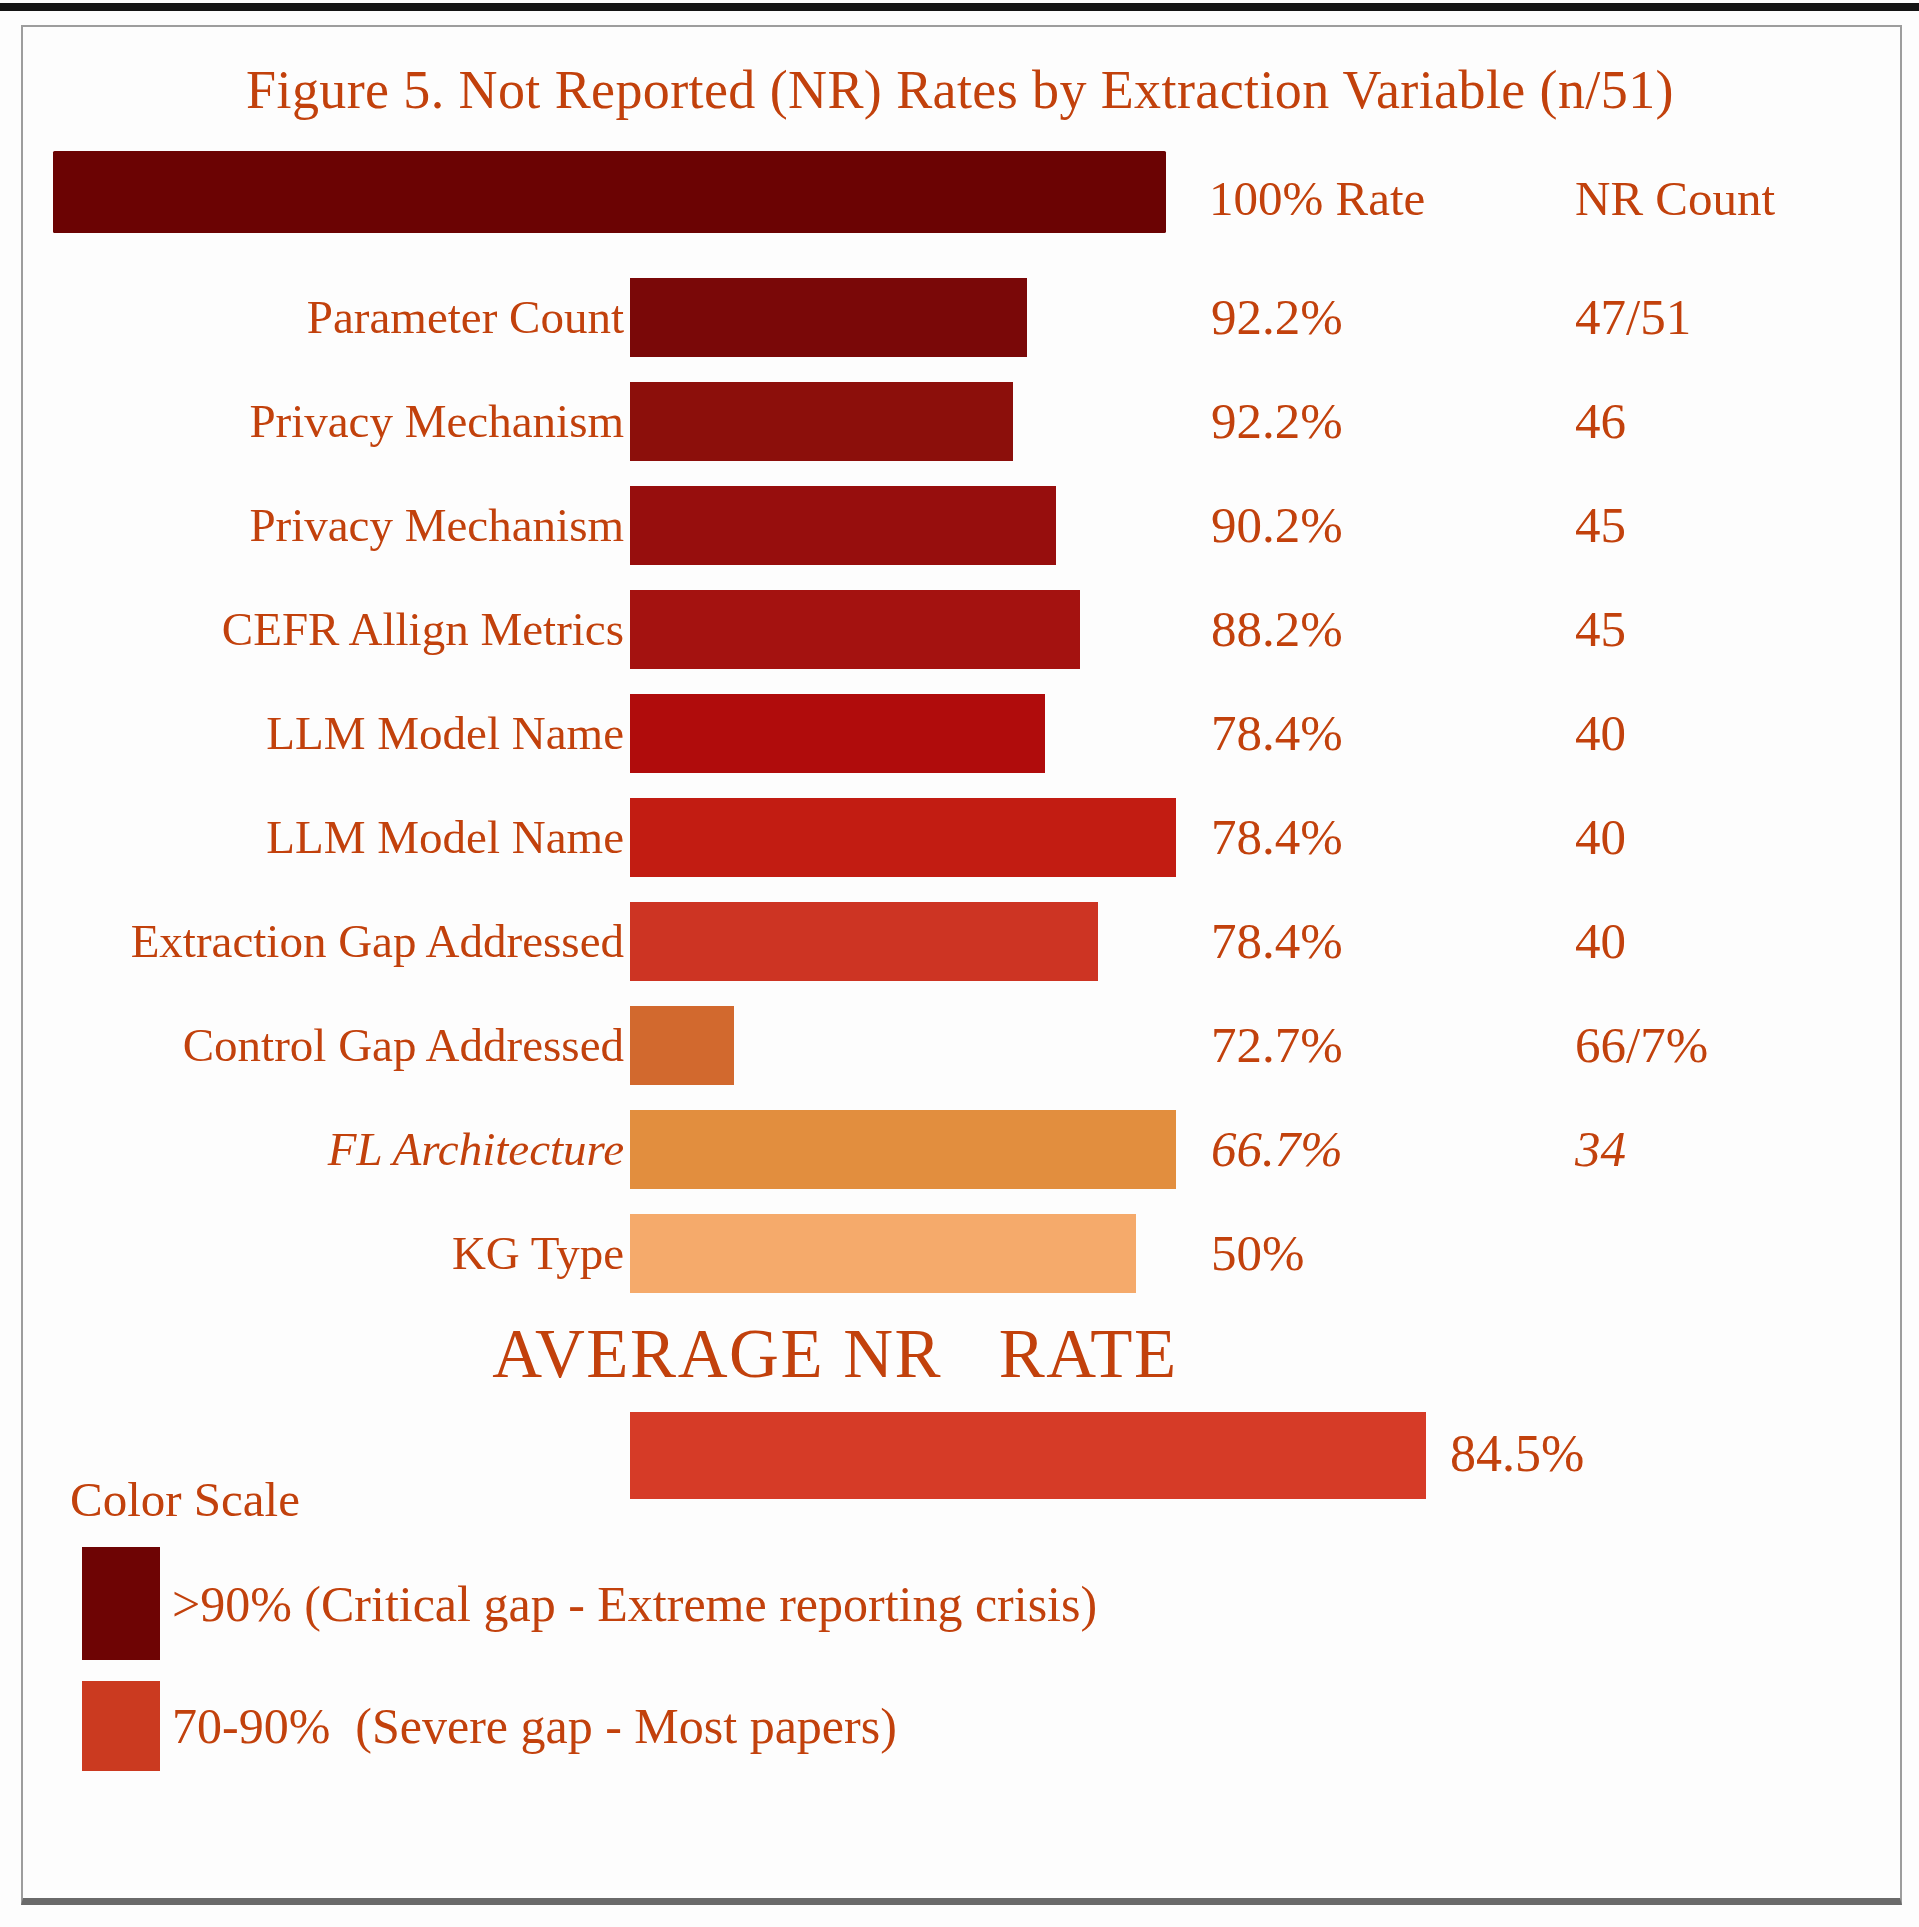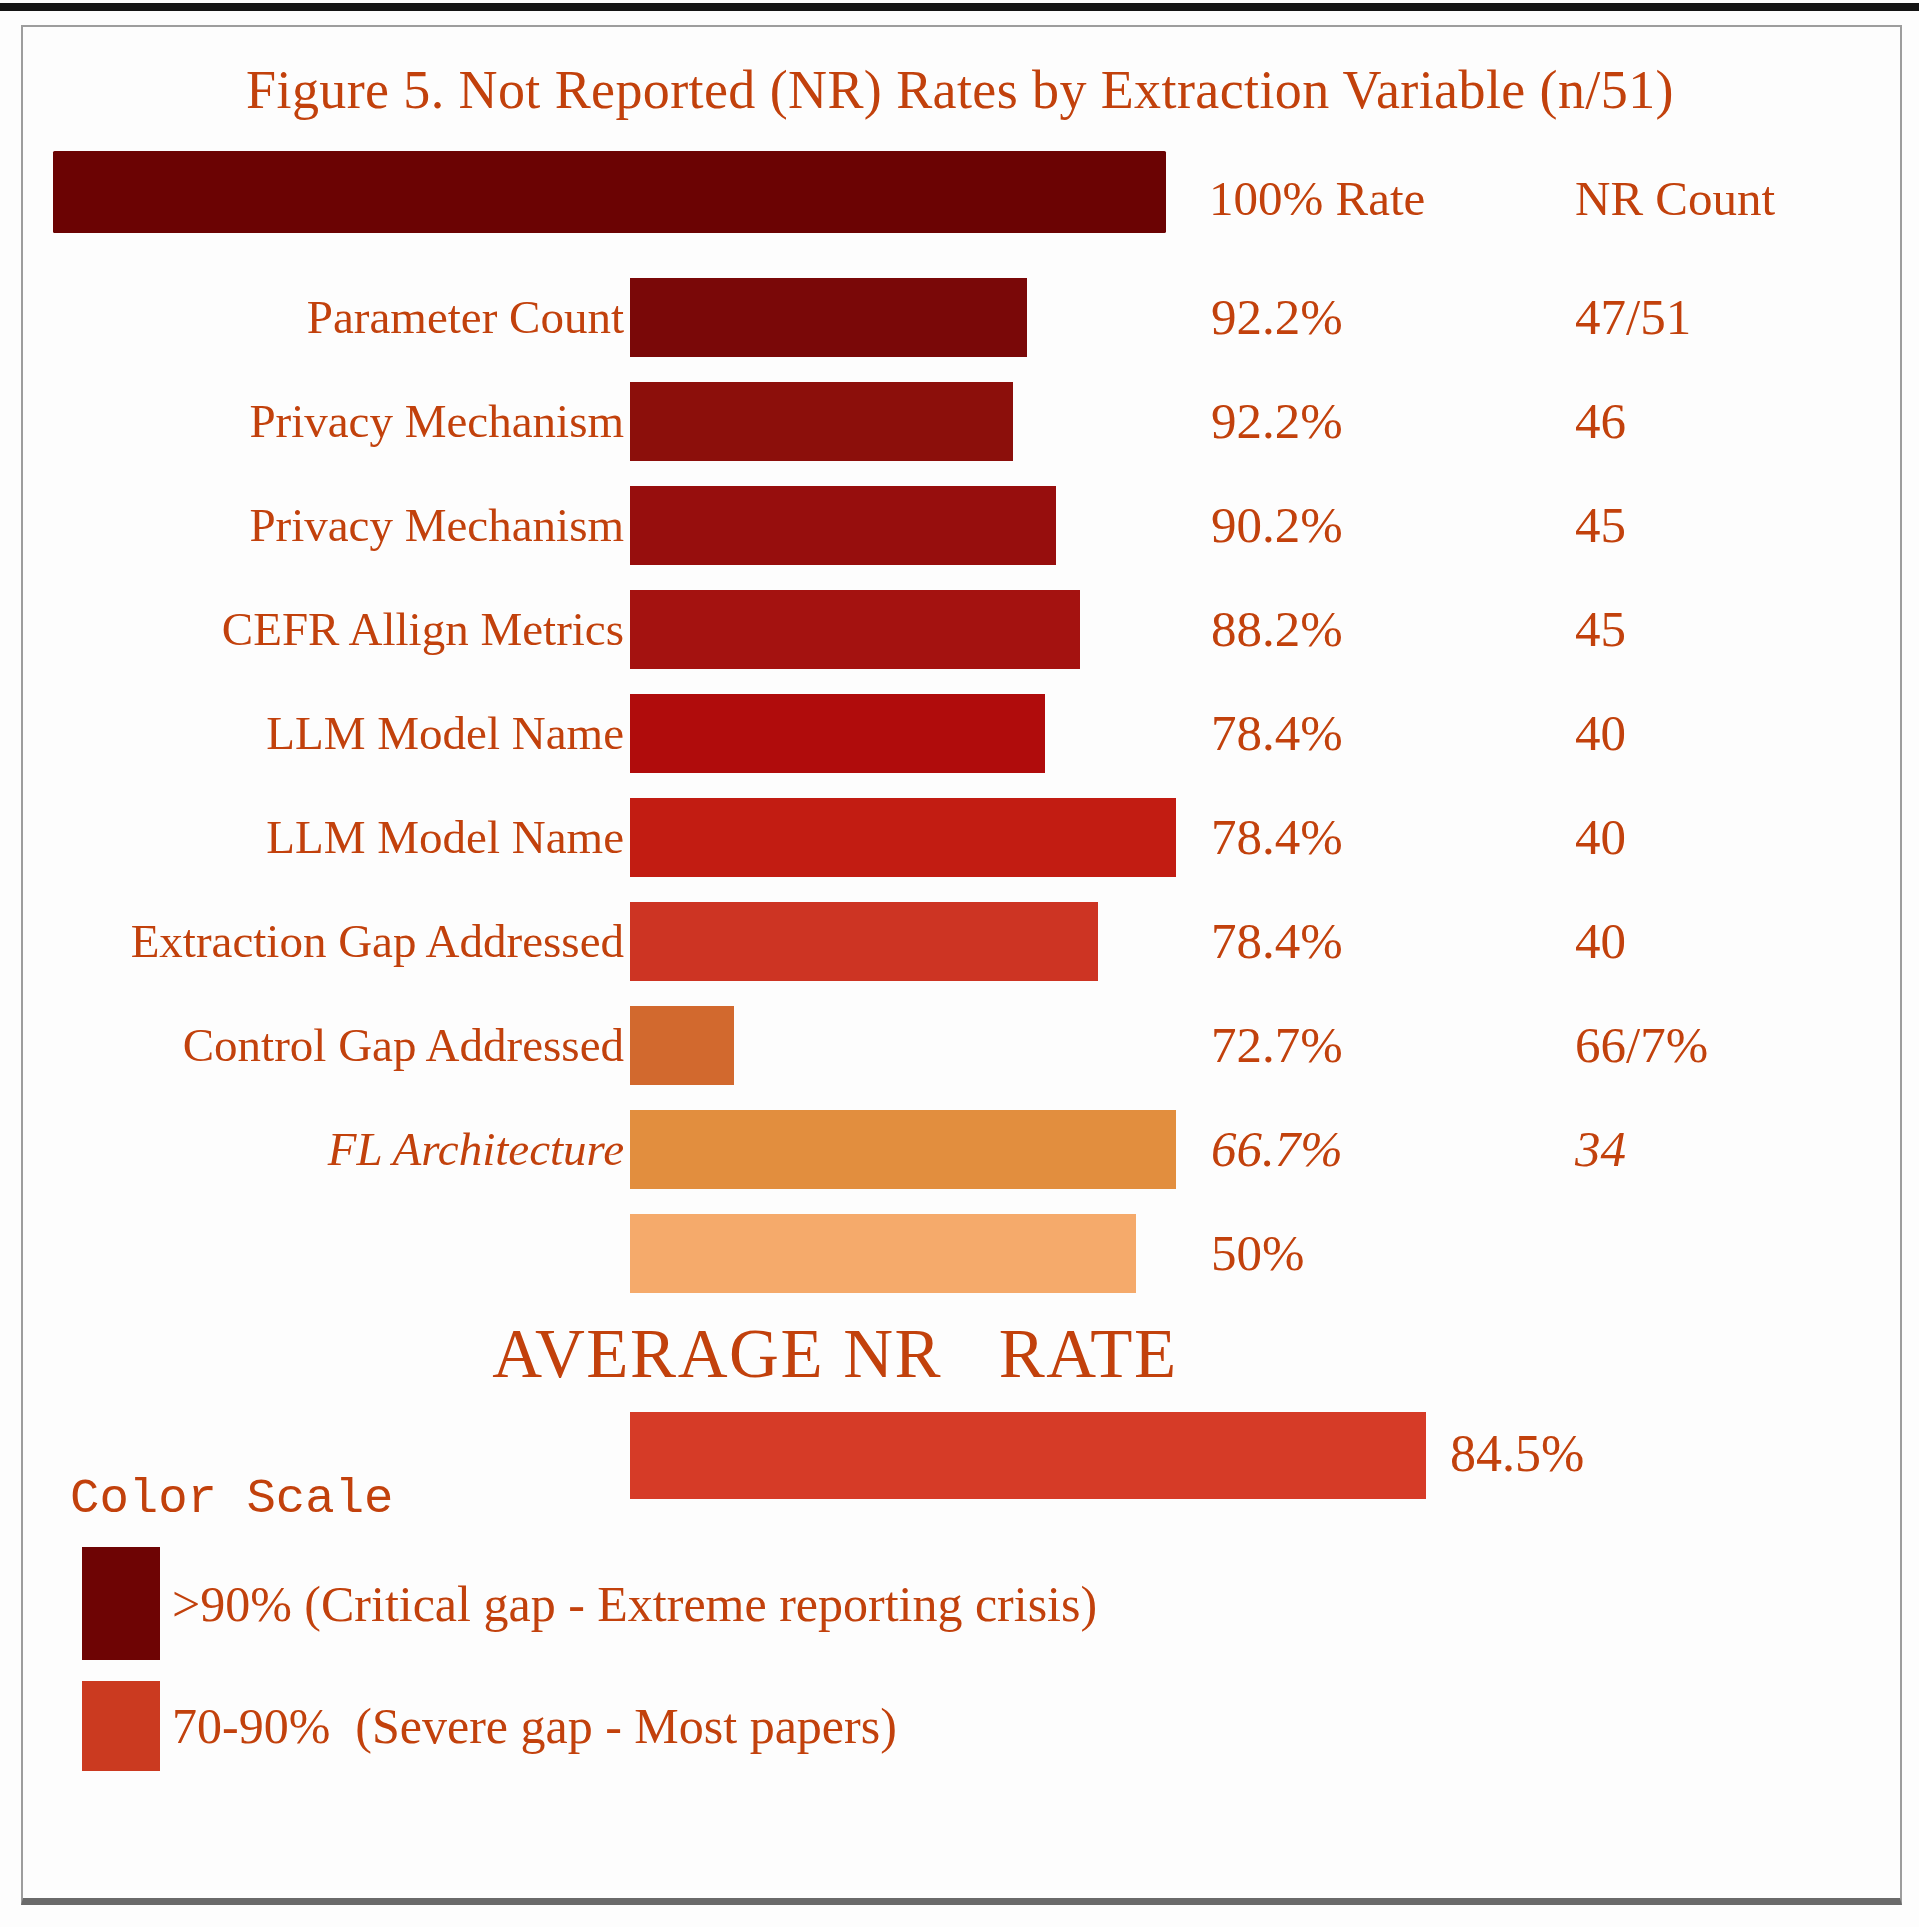--- a/index.html
+++ b/index.html
@@ -54,21 +54,21 @@
     position:absolute;left:344px;top:1299px;width:982px;
     text-align:center;font-size:69px;white-space:pre;letter-spacing:1.6px;margin-top:16px;
   }
   .avg-bar{
     position:absolute;left:630px;top:1412px;height:87px;
   }
   .avg-value{
     position:absolute;left:1450px;top:1424px;font-size:52px;
   }
   .scale-label{
-    position:absolute;left:70px;top:1471px;font-size:49px;font-family:Liberation Mono, monospace;
+    position:absolute;left:70px;top:1471px;font-size:49px;
   }
   .legend{
     position:absolute;left:82px;top:1547px;display:flex;flex-direction:column;gap:21px;
   }
   .legend-item{display:flex;align-items:center;}
   .legend-swatch{width:78px;flex:0 0 78px;}
   .legend-item:nth-child(1) .legend-swatch{height:113px;}
   .legend-item:nth-child(2) .legend-swatch{height:90px;}
   .legend-item:nth-child(3) .legend-swatch{height:92px;}
   .legend-text{margin-left:12px;font-size:50px;white-space:pre;}
@@ -144,20 +144,21 @@
   </div>
 
   <div class="row" style="top: 1110px; font-style: italic;">
     <div class="row-label">FL Architecture</div>
     <div class="row-bar" style="width: 546px; background: rgb(226, 142, 62);"></div>
     <div class="row-rate">66.7%</div>
     <div class="row-count">34</div>
   </div>
 
   <div class="row" style="top: 1214px;">
+    <div class="row-label">KG Type</div>
     <div class="row-bar" style="width: 506px; background: rgb(245, 170, 107);"></div>
     <div class="row-rate">50%</div>
     <div class="row-count"></div>
   </div>
 </div>
 
   <div class="avg-heading">AVERAGE NR   RATE</div>
   <div class="avg-bar" id="avg-bar" style="width: 796px; background: rgb(214, 59, 39);"></div>
   <div class="avg-value">84.5%</div>
 

